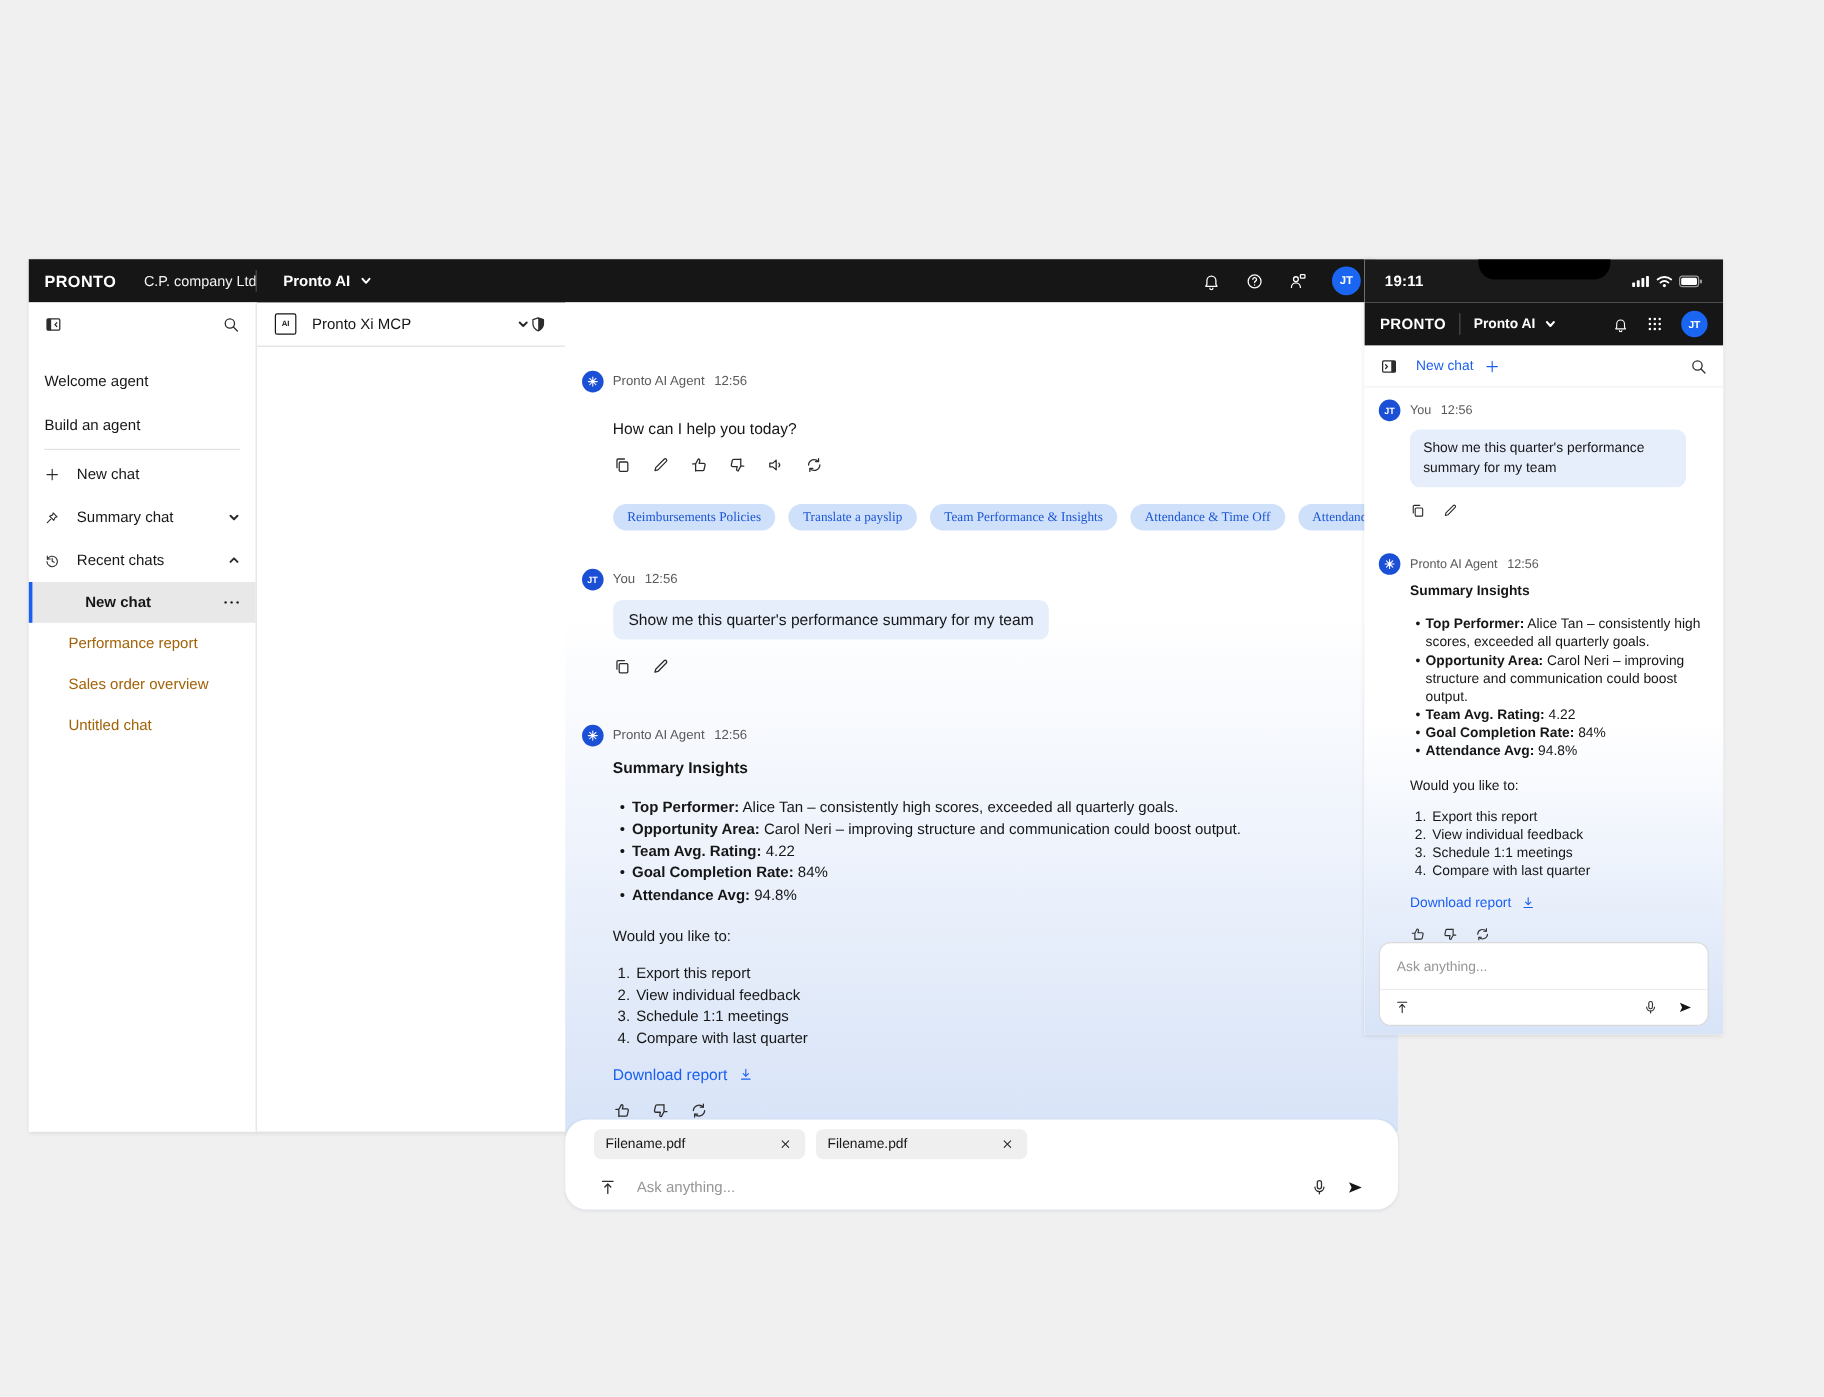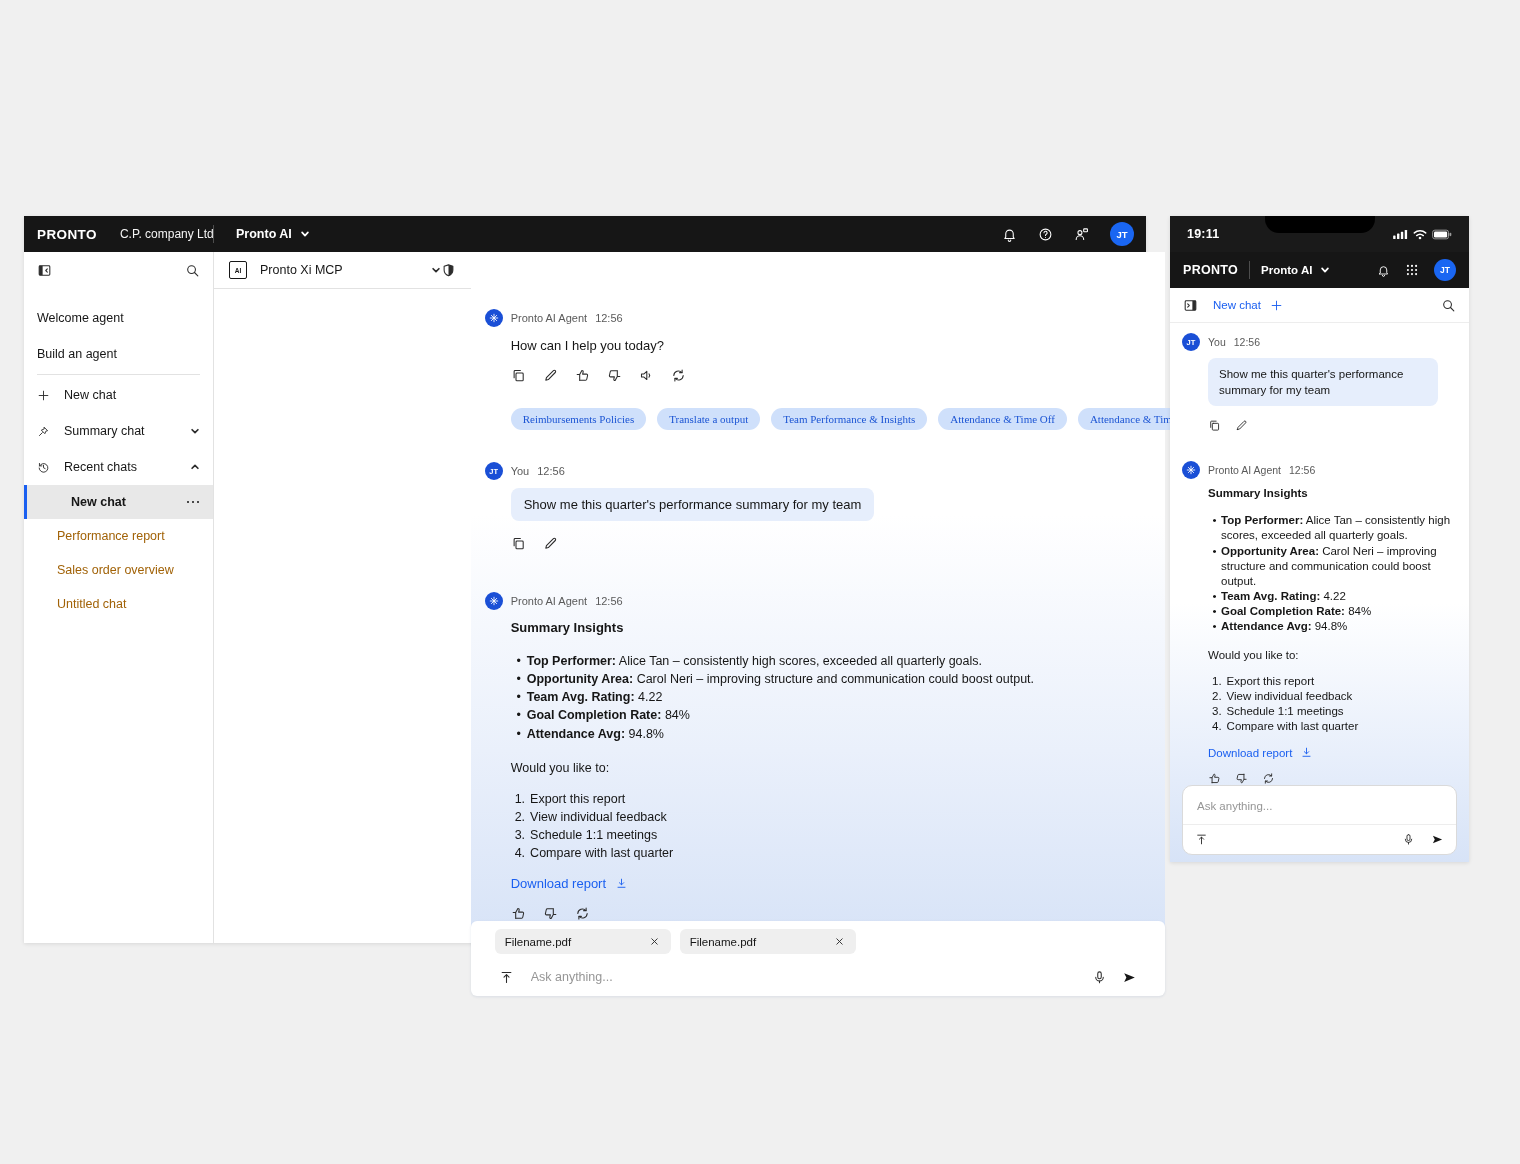--- a/index.html
+++ b/index.html
@@ -45,44 +45,44 @@
   .ai-badge{width:16px;height:16px;border:1.2px solid #161616;border-radius:2px;font-size:6.5px;font-weight:bold;display:flex;align-items:center;justify-content:center;}
   .model-name{margin-left:13px;font-size:12.5px;color:#161616;}
   .toolbar-chev{margin-left:88px;}
   .toolbar-shield{margin-left:auto;}
   .d-chat{flex:1;min-height:0;background:linear-gradient(180deg,#ffffff 38%,#eaf0fb 72%,#d7e3f7 100%);display:flex;flex-direction:column;align-items:center;}
   .chat-col{width:666px;padding-top:57px;display:flex;flex-direction:column;}
   .msg-head{display:flex;align-items:center;gap:8px;}
   .avatar-s{width:18px;height:18px;border-radius:50%;background:#1a4fd6;color:#fff;font-size:7.5px;font-weight:bold;display:flex;align-items:center;justify-content:center;flex:none;}
   .head-meta{font-size:11px;color:#5a5a5a;}
   .msg-body{margin-left:26px;}
-  .msg-text{font-size:13px;margin-top:11px;}
+  .msg-text{font-size:13px;margin-top:23px;}
   .action-row{display:flex;align-items:center;gap:17px;margin-top:15px;}
   .chips{display:flex;gap:11px;margin-top:25px;}
   .chip{background:#cfe0fb;color:#1c55d4;font-size:11px;padding:5px 12px;border-radius:12px;white-space:nowrap;cursor:pointer;font-family:Liberation Serif, serif;}
   .user-msg{margin-top:32px;}
   .bubble{display:inline-block;background:#e6eefc;border-radius:8px;padding:9px 13px;font-size:13px;margin-top:8px;}
   .agent2{margin-top:41px;}
   .summary-title{font-size:13px;font-weight:bold;margin-top:10px;}
   .bullets{margin-top:17px;font-size:12.5px;line-height:1.45;}
   .b-row{display:flex;}
   .b-dot{width:16px;flex:none;text-align:center;}
   .ol-rows{margin-top:15px;font-size:12.5px;line-height:1.45;}
   .ol-row{display:flex;gap:5px;padding-left:4px;}
   .would{font-size:12.5px;margin-top:18px;}
   .dl-link{display:flex;align-items:center;gap:9px;margin-top:14px;color:#1a5ff0;font-size:13px;cursor:pointer;}
-  .input-card{width:646px;background:#fff;border-radius:6px;margin-top:auto;margin-bottom:18px;padding:8px 24px 9px;box-shadow:0 1px 3px rgba(22,62,130,.10);}
+  .input-card{width:646px;background:#fff;border-radius:18px;margin-top:auto;margin-bottom:18px;padding:8px 24px 9px;box-shadow:0 1px 3px rgba(22,62,130,.10);}
   .file-chips{display:flex;gap:9px;}
   .file-chip{background:#efefef;border-radius:6px;width:156px;display:flex;align-items:center;justify-content:space-between;padding:6px 10px;font-size:11.5px;color:#161616;}
   .input-row{display:flex;align-items:center;gap:15px;margin-top:11px;padding:4px 4px 2px;}
   .ask-input{flex:1;border:none;outline:none;font-size:12.5px;font-family:inherit;color:#161616;background:transparent;}
   .ask-input::placeholder{color:#969696;}
 
   
-  .phone{position:absolute;left:1170px;top:216px;width:299px;height:646px;background:#fff;box-shadow:0 1px 4px rgba(0,0,0,.10);display:flex;flex-direction:column;overflow:hidden;}
+  .phone{position:absolute;left:1137px;top:216px;width:299px;height:646px;background:#fff;box-shadow:0 1px 4px rgba(0,0,0,.10);display:flex;flex-direction:column;overflow:hidden;}
   .m-status{height:36px;flex:none;background:#1a1a1a;color:#fff;display:flex;align-items:center;justify-content:space-between;padding:0 17px;position:relative;}
   .m-time{font-size:12.5px;font-weight:bold;letter-spacing:.2px;}
   .notch{position:absolute;left:50%;transform:translateX(-50%);top:0;width:110px;height:17px;background:#000;border-radius:0 0 14px 14px;}
   .m-status-icons{display:flex;align-items:center;gap:5px;}
   .m-header{height:36px;flex:none;background:#161616;color:#fff;display:flex;align-items:center;padding:0 13px;}
   .m-logo{font-weight:bold;font-size:12.5px;letter-spacing:.3px;}
   .m-header .vdiv{margin:0 11px;}
   .m-app{font-size:11.5px;font-weight:bold;}
   .m-head-right{margin-left:auto;display:flex;align-items:center;gap:15px;}
   .avatar-m{width:22px;height:22px;border-radius:50%;background:#1a66f2;color:#fff;font-size:8.5px;font-weight:bold;display:flex;align-items:center;justify-content:center;}
@@ -261,21 +261,21 @@
                   </svg>
                 <svg class="ic" viewBox="0 0 24 24">
                     <path d="M4.5 12a7.5 7.5 0 0 1 13-4.8"></path>
                     <polyline points="17.8,3.4 17.8,7.4 13.8,7.4"></polyline>
                     <path d="M19.5 12a7.5 7.5 0 0 1-13 4.8"></path>
                     <polyline points="6.2,20.6 6.2,16.6 10.2,16.6"></polyline>
                   </svg>
               </div>
               <div class="chips">
                 <span class="chip">Reimbursements Policies</span>
-                <span class="chip">Translate a output</span>
+                <span class="chip">Translate a payslip</span>
                 <span class="chip">Team Performance &amp; Insights</span>
                 <span class="chip">Attendance &amp; Time Off</span>
                 <span class="chip">Attendance &amp; Time Off</span>
               </div>
             </div>
           </div>
 
           <div class="user-msg">
             <div class="msg-head">
               <span class="avatar-s">JT</span>

